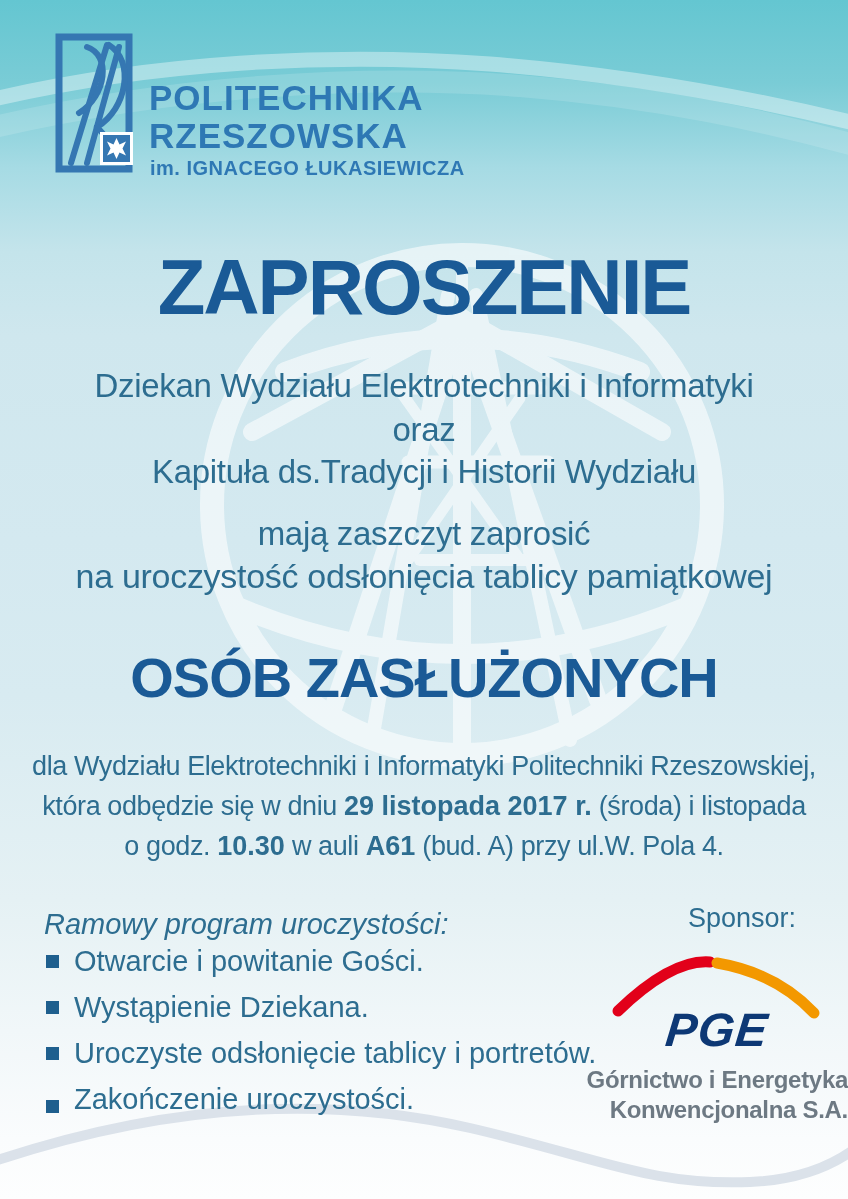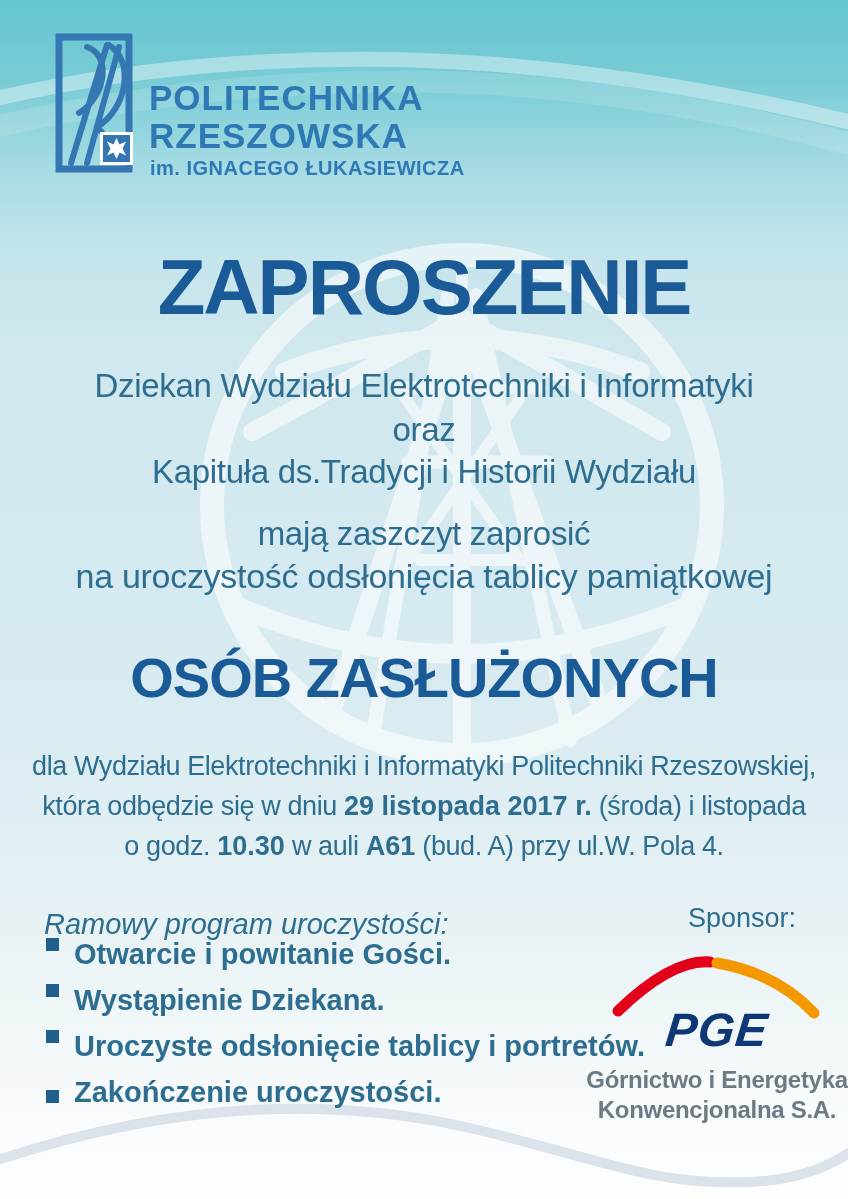--- a/index.html
+++ b/index.html
@@ -26,27 +26,27 @@
 
   .title{color:#1a5a96;font-weight:700;font-size:78px;letter-spacing:-2px;line-height:1;}
   .subtitle{color:#1a5a96;font-weight:700;font-size:56px;letter-spacing:-1px;line-height:1;}
 
   .tline{color:#2d6d90;font-size:31px;font-weight:300;letter-spacing:-0.3px;line-height:1.2;}
   .dline{color:#2d6d90;font-size:27px;font-weight:300;letter-spacing:-0.4px;line-height:1.2;}
   .dline b{font-weight:700;letter-spacing:0;}
 
   .prog-head{color:#2d6d90;font-size:29px;font-weight:300;}
   .prog-list{position:absolute;left:46px;top:938px;margin:0;padding:0;list-style:none;}
-  .prog-item{display:flex;align-items:flex-start;height:46px;color:#2d6d90;font-size:29px;font-weight:700;white-space:nowrap;}
+  .prog-item{display:flex;align-items:center;height:46px;color:#2d6d90;font-size:29px;font-weight:400;white-space:nowrap;}
   .bullet{width:13px;height:13px;background:#1e5f8e;margin-right:15px;flex:0 0 auto;}
   .prog-item.low .bullet{margin-top:14px;}
 
   .sponsor-label{color:#2d6d90;font-size:27px;font-weight:300;}
   .pge-text{color:#0d3875;font-weight:700;font-style:italic;font-size:47px;letter-spacing:1px;transform:skewX(-6deg);}
-  .giek{color:#6d7983;font-size:24px;font-weight:700;letter-spacing:-0.3px;line-height:30px;text-align:center;}
+  .giek{color:#6d7983;font-size:24px;font-weight:700;letter-spacing:-0.3px;line-height:30px;text-align:right;}
 </style>
 </head>
 <body>
 
 <div class="page">
 
   <svg class="bg-layer" width="848" height="1199" viewBox="0 0 848 1199">
 
     <g>
       <path d="M-10,100 C150,62 330,52 490,64 C630,75 760,100 858,124" fill="none" stroke="rgba(255,255,255,0.38)" stroke-width="15"></path>

